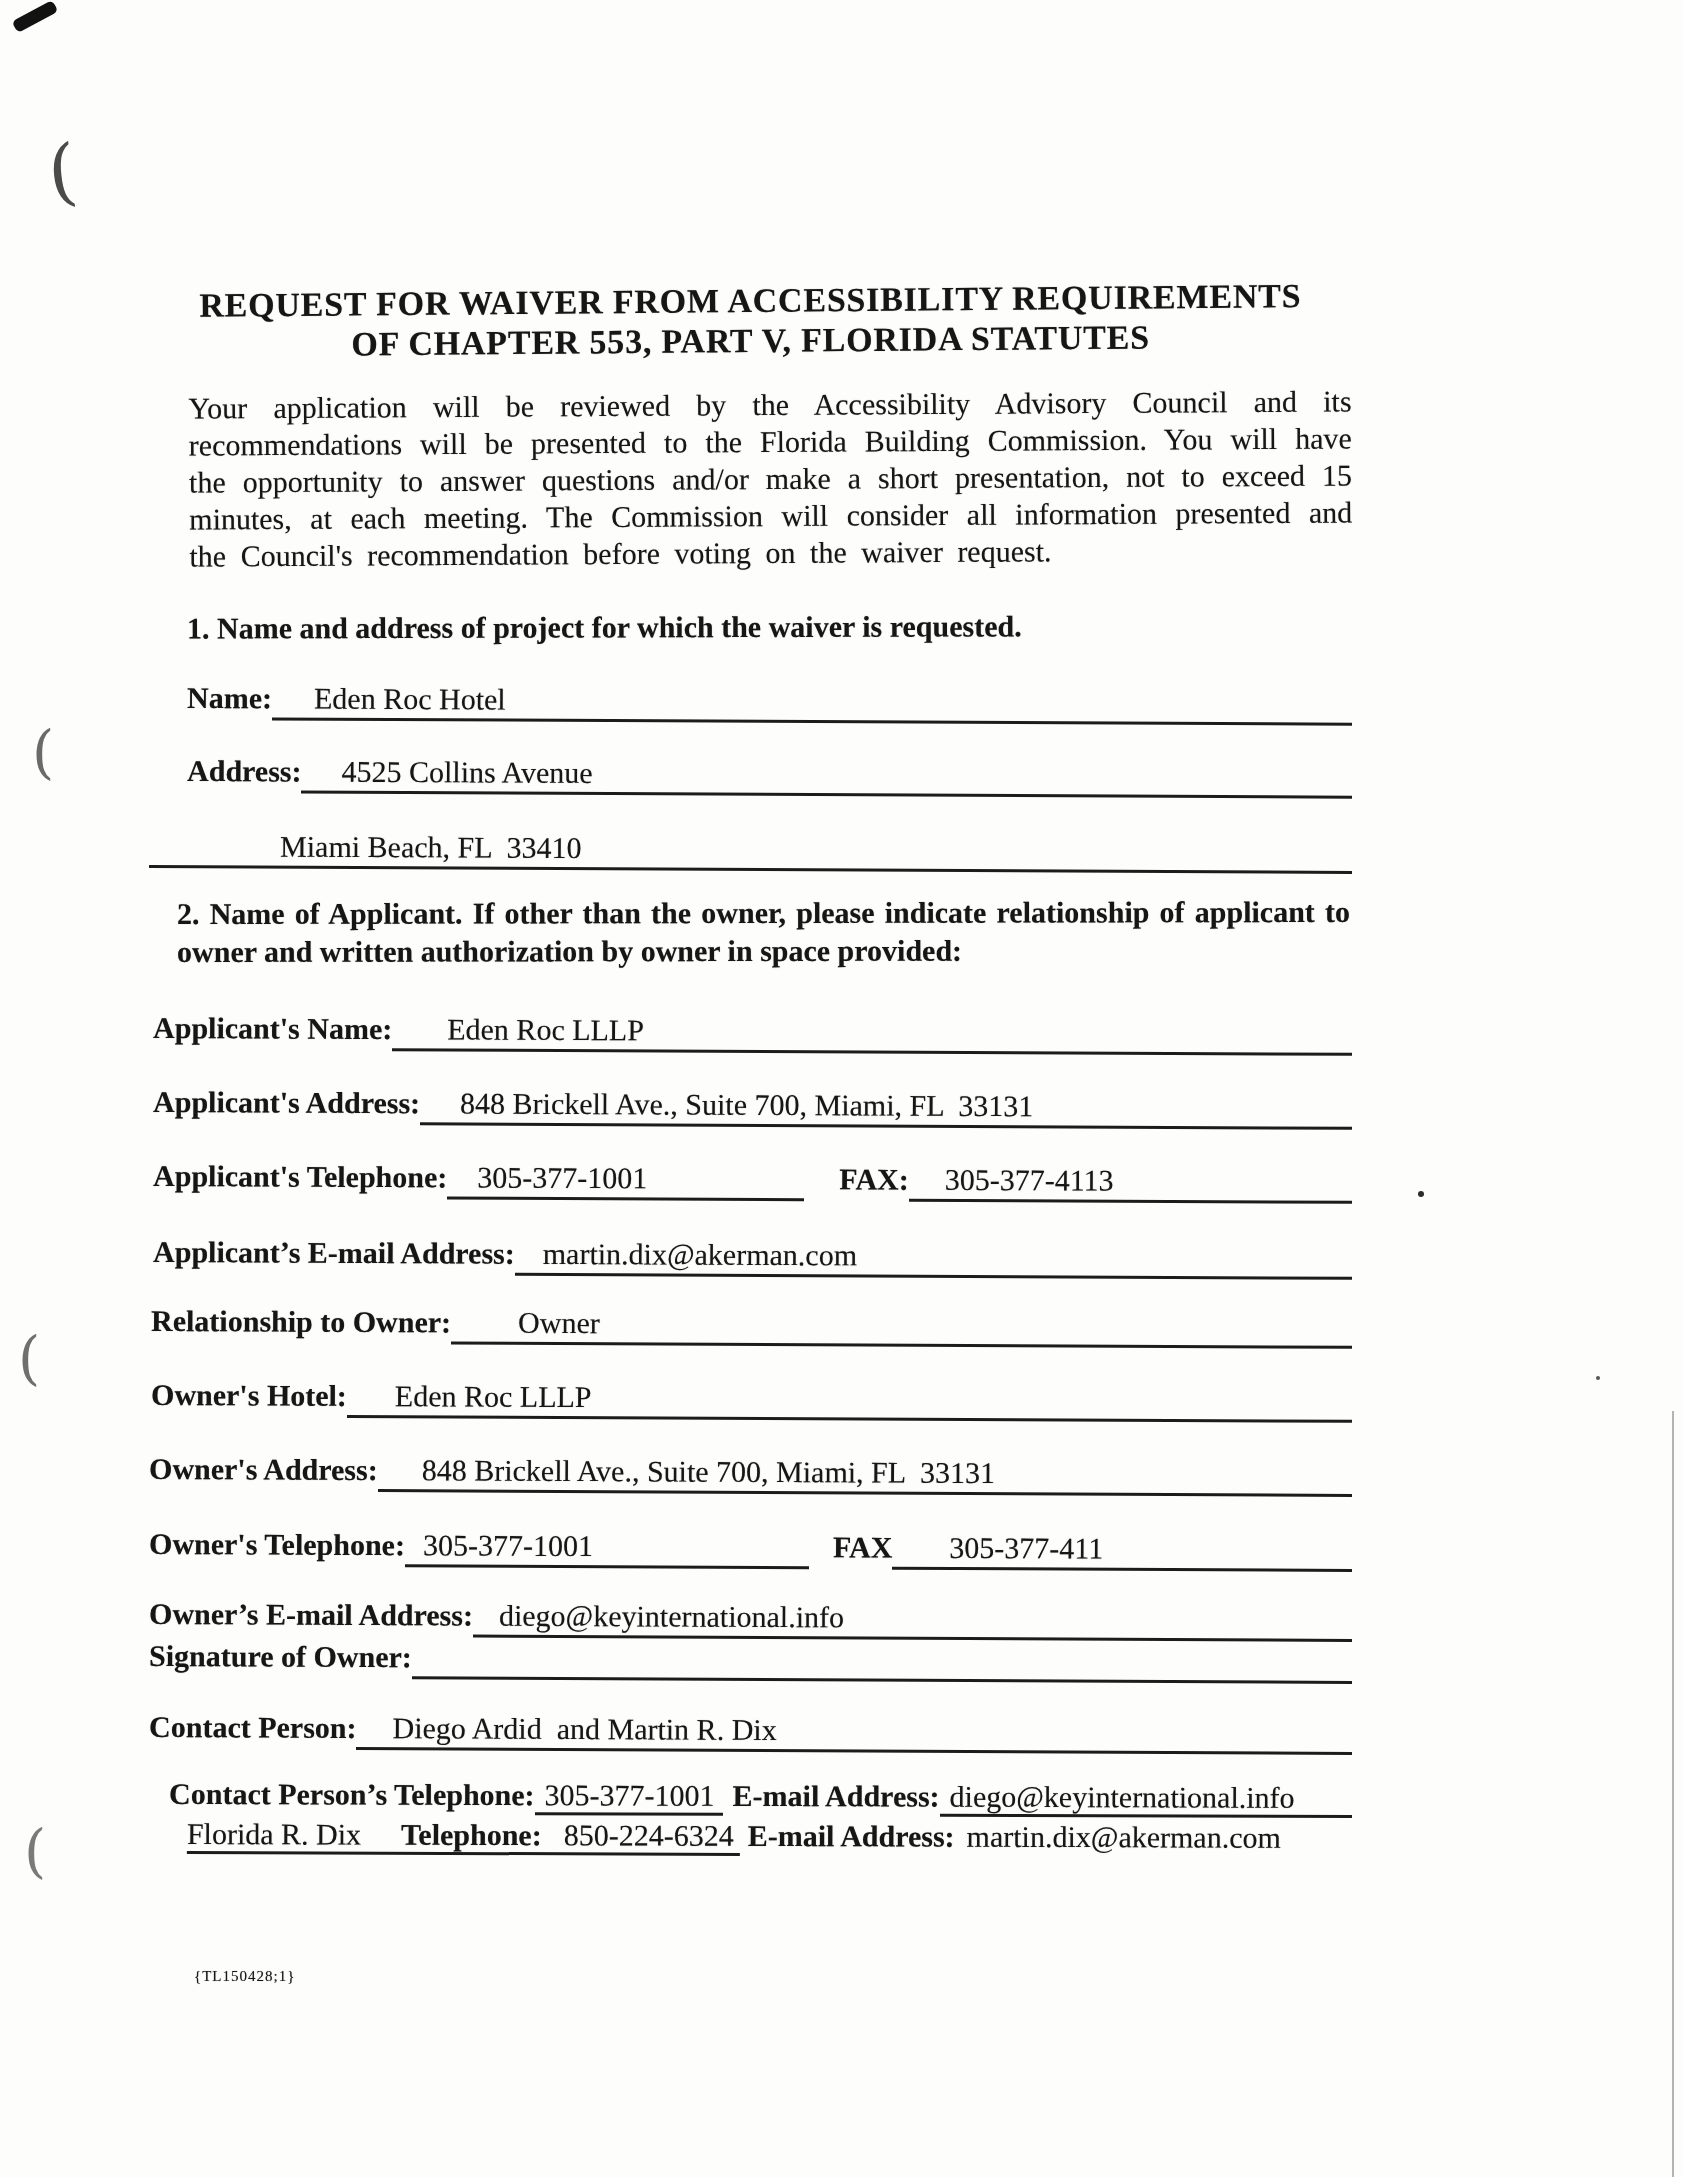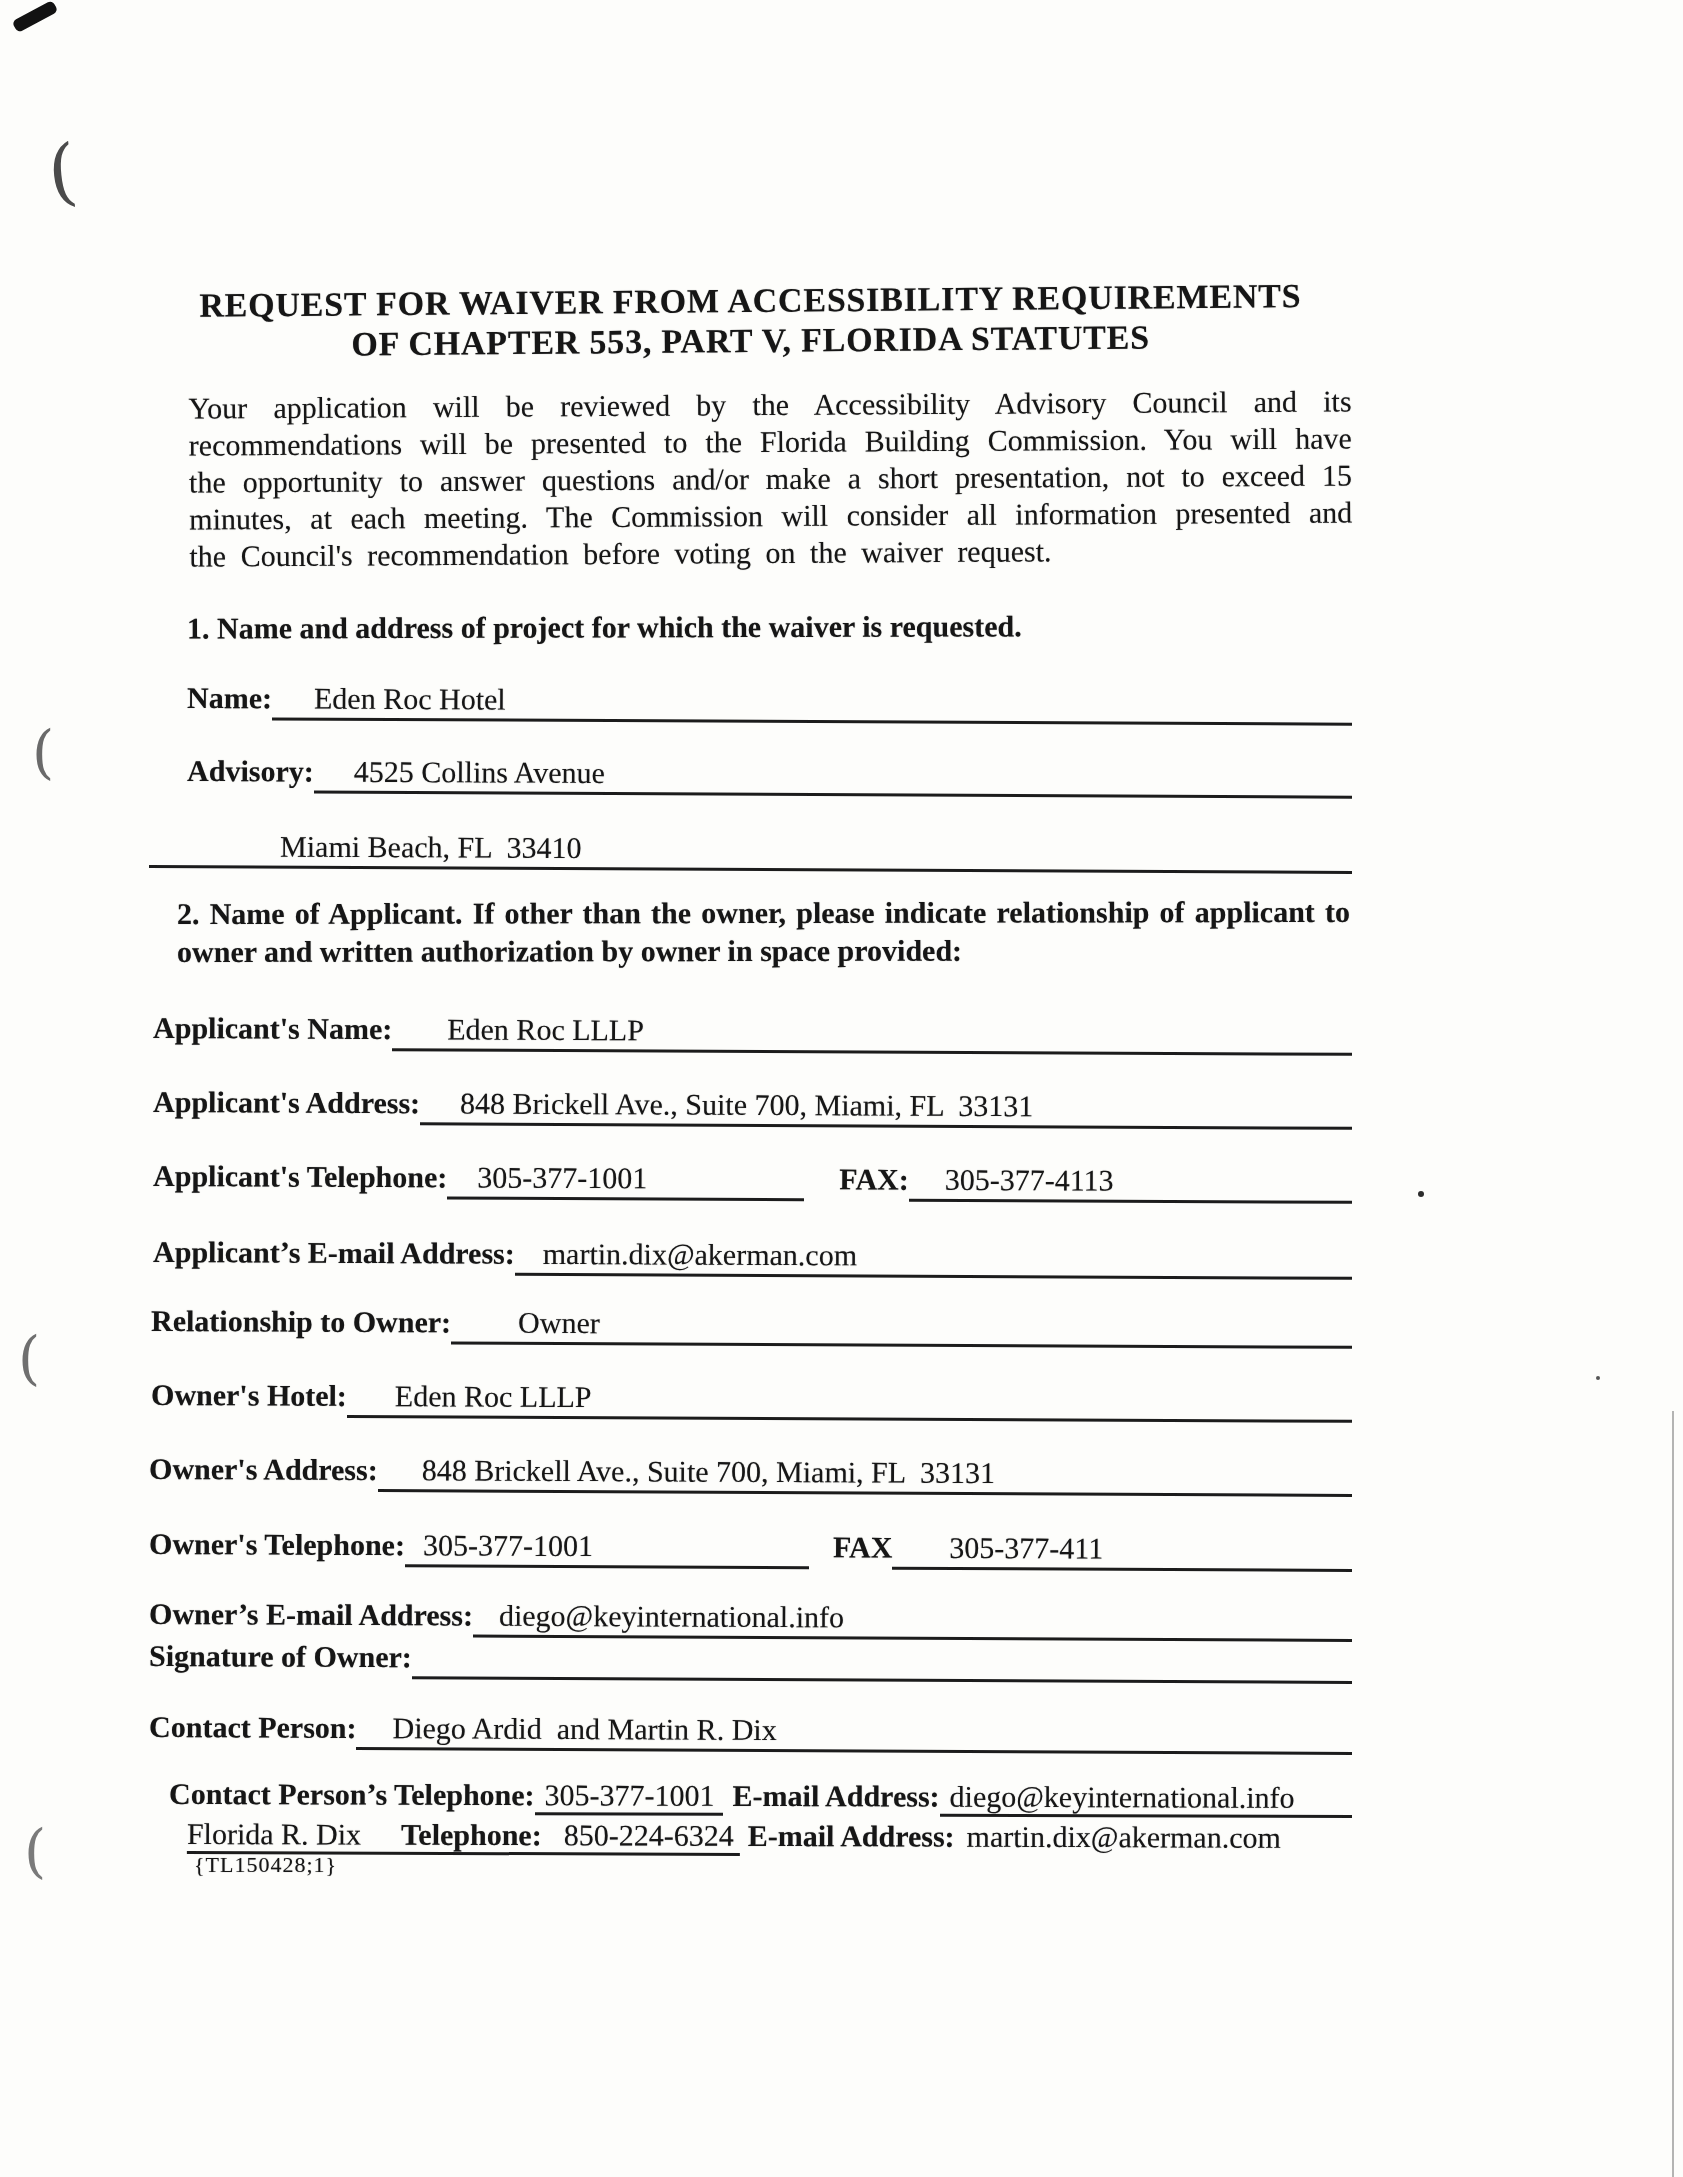--- a/index.html
+++ b/index.html
@@ -28,21 +28,21 @@
   .h2{ position:absolute; top:894px; left:28px; width:1173px;
     font-weight:bold; font-size:30px; line-height:38px; text-align:justify;
     transform:rotate(-0.1deg); }
 
   .frow{ position:absolute; display:flex; align-items:stretch;
     font-size:30px; line-height:44px; height:44px; white-space:pre;
     transform:rotate(0.28deg); transform-origin:left bottom; }
   .lbl{ font-weight:bold; white-space:pre; }
   .val{ border-bottom:3px solid #1c1c1c; white-space:pre; }
   .grow{ flex:1 1 auto; }
-  .footer{ position:absolute; top:1852px; left:45px; font-size:22px; letter-spacing:1px; }
+  .footer{ position:absolute; top:1968px; left:45px; font-size:15px; letter-spacing:1px; }
 
   
   .cblock{ position:absolute; top:1776px; left:20px; width:1183px;
     font-size:30px; transform:rotate(0.2deg); }
   .cline{ display:flex; align-items:stretch; line-height:40px; height:40px; white-space:pre; }
   .cline + .cline{ margin-top:0px; margin-left:18px; }
 
   
   .artifact{ position:absolute; pointer-events:none; }
   .paren{ font-size:73px; color:#4b4b4b; font-family:"DejaVu Serif",serif; }
@@ -75,21 +75,21 @@
     <div class="intro">Your application will be reviewed by the Accessibility Advisory Council and its recommendations will be presented to the Florida Building Commission. You will have the opportunity to answer questions and/or make a short presentation, not to exceed 15 minutes, at each meeting. The Commission will consider all information presented and the Council's recommendation before voting on the waiver request.</div>
 
     <div class="h1">1. Name and address of project for which the waiver is requested.</div>
 
     <div class="frow" style="top:676px;left:38px;right:0;">
       <span class="lbl">Name:</span>
       <span class="val grow" style="padding-left:42px;">Eden Roc Hotel</span>
     </div>
 
     <div class="frow" style="top:749px;left:38px;right:0;">
-      <span class="lbl">Advisory:</span>
+      <span class="lbl">Address:</span>
       <span class="val grow" style="padding-left:40px;">4525 Collins Avenue</span>
     </div>
 
     <div class="frow" style="top:824px;left:0px;right:0;">
       <span class="val grow" style="padding-left:131px;">Miami Beach, FL  33410</span>
     </div>
 
     <div class="h2">2. Name of Applicant. If other than the owner, please indicate relationship of applicant to owner and written authorization by owner in space provided:</div>
 
     <div class="frow" style="top:1006px;left:4px;right:0;">

